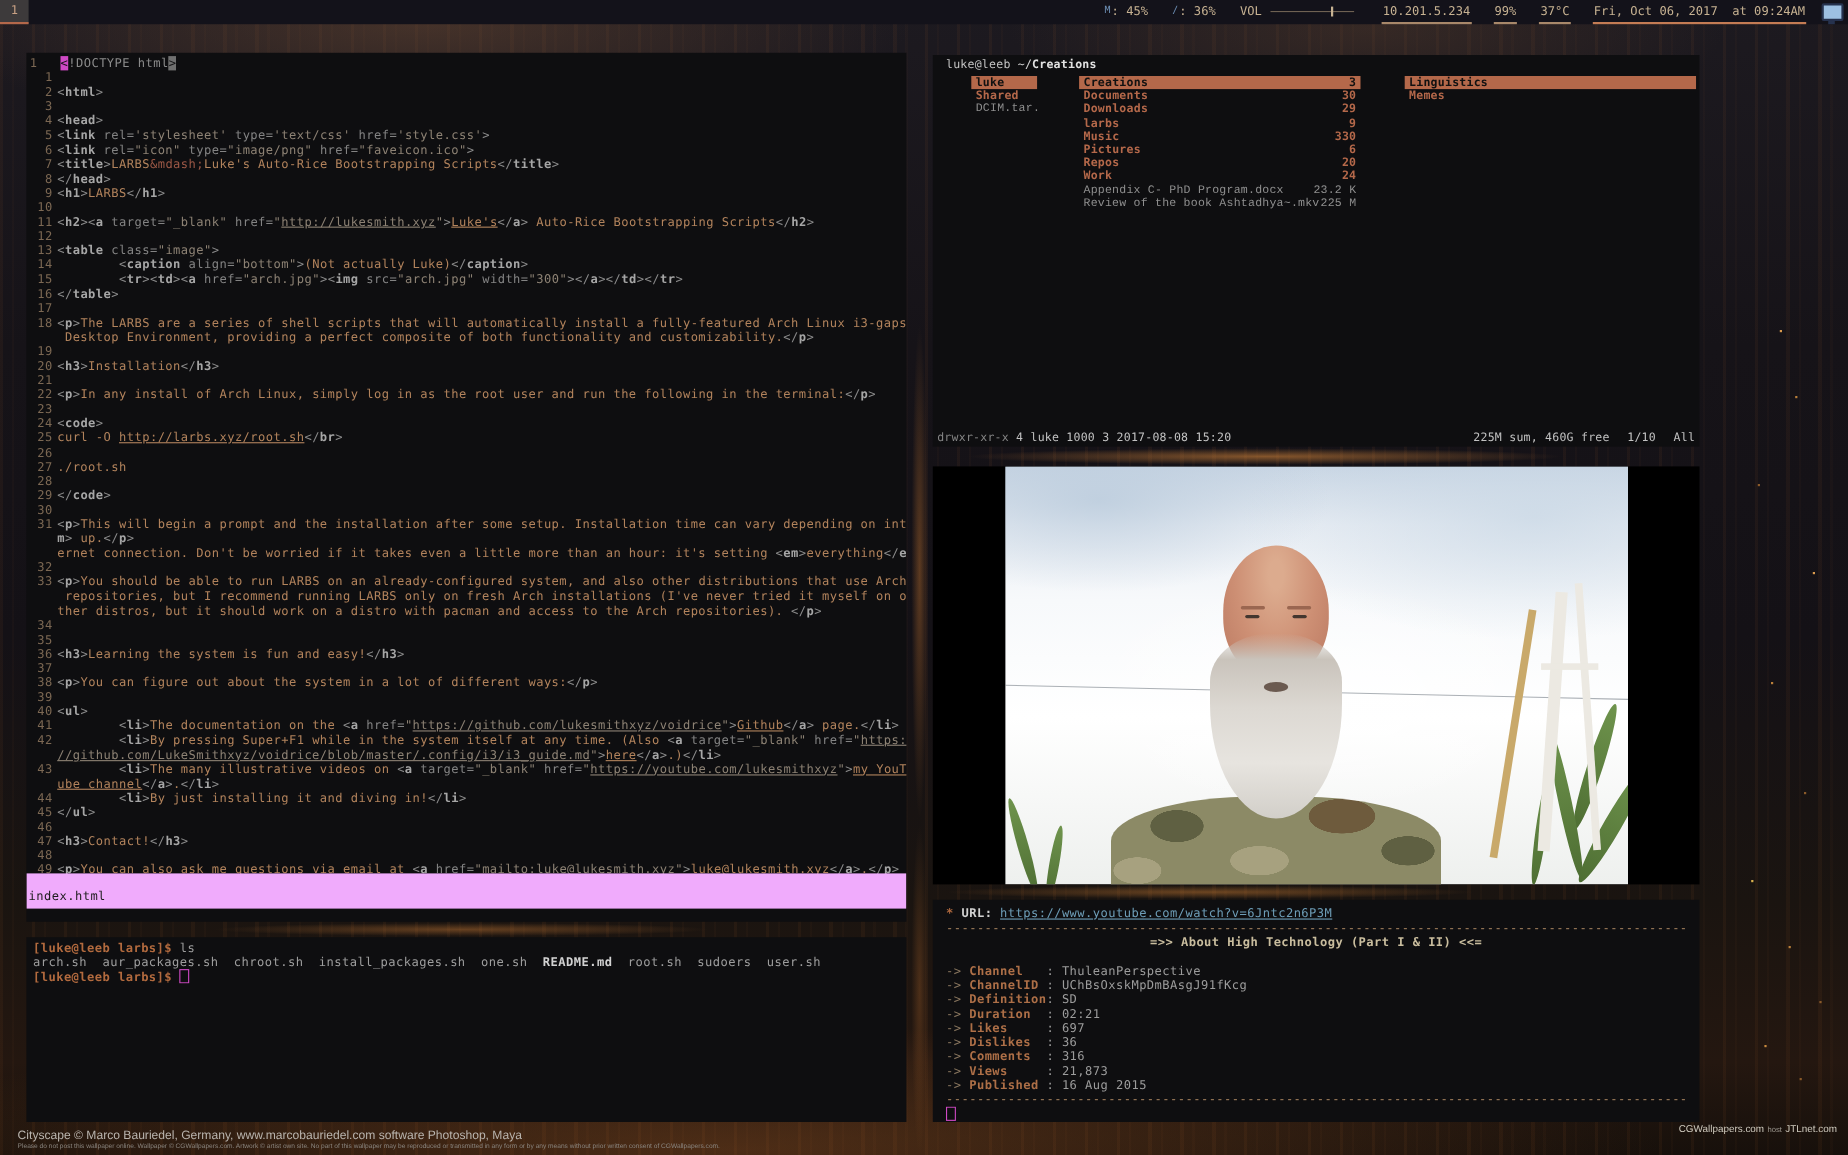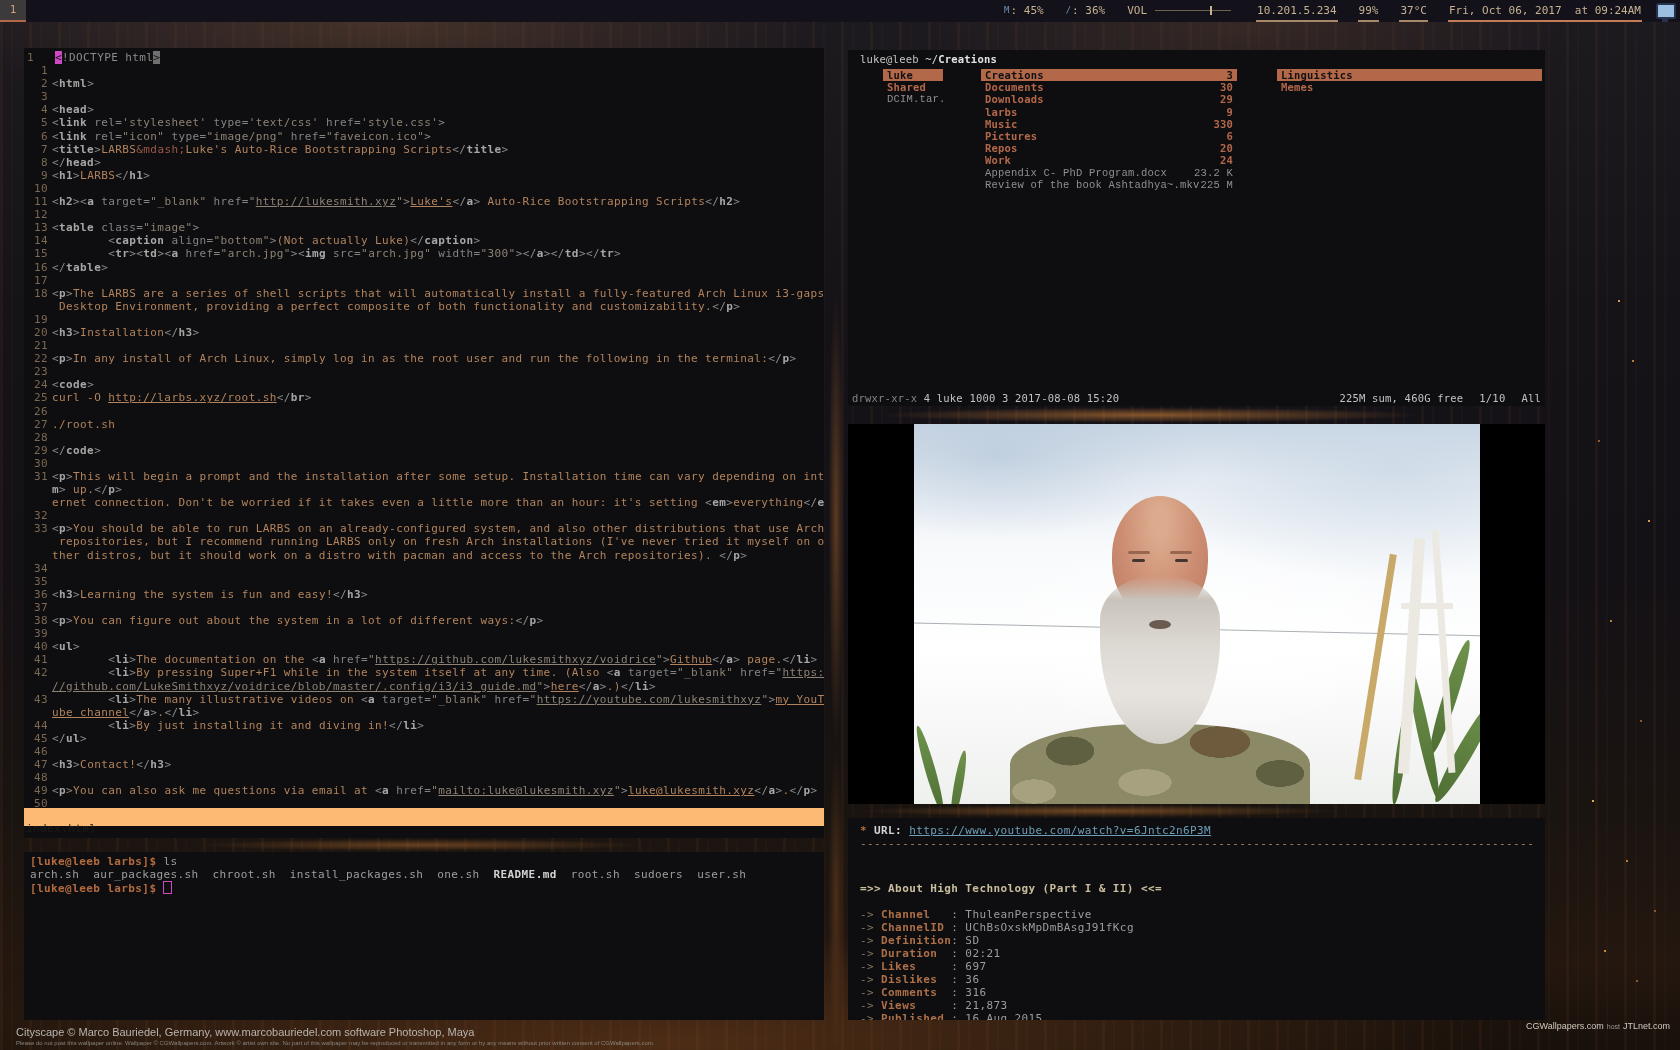--- a/index.html
+++ b/index.html
@@ -36,28 +36,28 @@
   #win-editor{left:24px;top:48px;width:800px;height:790px;font-size:11px;letter-spacing:.4px;}
   #editor-buffer{padding-top:3px;}
   .vrow{height:13.1px;line-height:13.1px;white-space:pre;}
   .vnum{display:inline-block;width:24px;padding-right:4px;text-align:right;color:#7c6853;}
   .vnum.cur{text-align:left;padding-left:3px;}
   .seg-b{color:#8b8b8b}.seg-t{color:#a6a6a6;font-weight:bold}.seg-a{color:#838383}
   .seg-s{color:#8d8274}.seg-S{color:#8d8274;text-decoration:underline}
   .seg-x{color:#b2835c}.seg-X{color:#b2835c;text-decoration:underline}
   .seg-e{color:#9c5846}
   .seg-C{background:#cf49c5;color:#121214}.seg-M{background:#707070;color:#121214}
-  #vim-statusbar{position:absolute;left:0;right:0;bottom:12px;height:18px;line-height:14px;background:#fdba74;color:#1c1c1c;white-space:pre;text-align:center;}
+  #vim-statusbar{position:absolute;left:0;right:0;bottom:12px;height:32px;line-height:14px;background:#f0abfc;color:#1c1c1c;white-space:pre;text-align:center;}
   #vim-filename{position:absolute;left:2px;}
   
   .term{font-size:11px;letter-spacing:.4px;}
   #win-term1{left:24px;top:852px;width:800px;height:168px;padding:3px 6px;box-sizing:border-box;}
   #win-term2{left:848px;top:818px;width:697px;height:202px;padding:6px 12px;box-sizing:border-box;}
   .tline{height:13px;line-height:13px;white-space:pre;overflow:hidden;}
-  .center{text-align:left;margin-top:32px;}
+  .center{text-align:center;}
   .seg-pr{color:#b26a3e;font-weight:bold}.seg-g{color:#9e9e9e}.seg-w{color:#d2d2d2;font-weight:bold}
   .seg-st{color:#b26a3e;font-weight:bold}
   .seg-u{color:#6e9eb8;text-decoration:underline}
   .seg-d{color:#ad8862}
   .seg-ti{color:#c9bd9e;font-weight:bold}
   .seg-ar{color:#8a775f}
   .seg-lb{color:#ad6f47;font-weight:bold}
   .seg-vl{color:#9c9c9c}
   .seg-cur{display:inline-block;width:7px;height:11px;border:1px solid #cf49c5;vertical-align:-2px}
   

